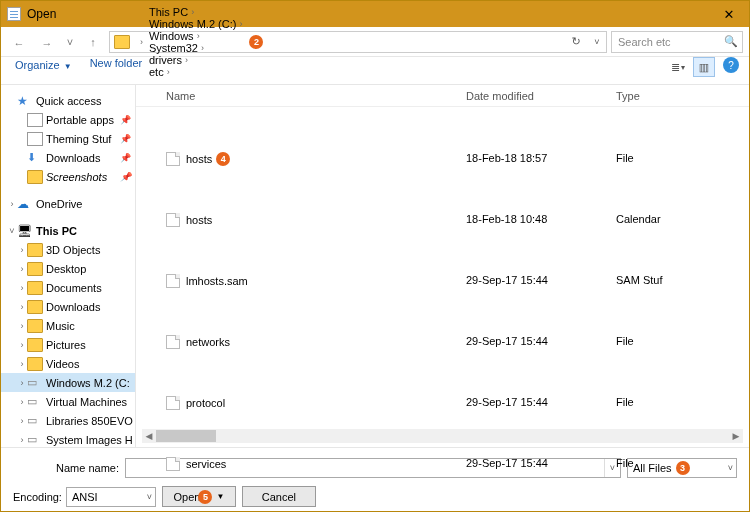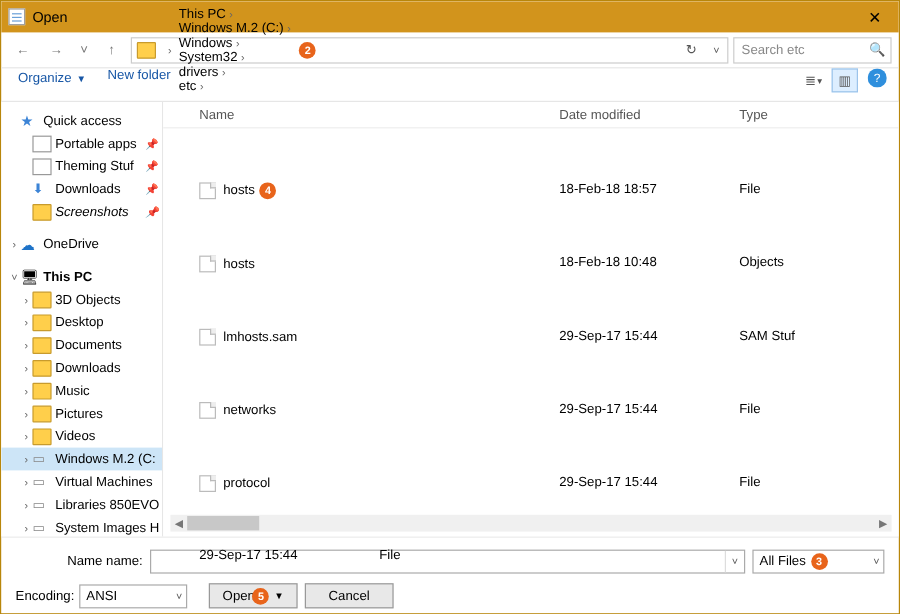--- a/index.html
+++ b/index.html
@@ -58,21 +58,21 @@
   .scroll-h .track{ flex:1;}
   .bottom { border-top:1px solid #e6e6e6; padding:10px 12px 10px 12px;}
   .row1{ display:flex; align-items:center; margin-bottom:8px;}
   .lbl{ width:112px; text-align:right; padding-right:6px; font-size:11px;}
   .fname{ flex:1; height:20px; border:1px solid #aaa; background:#fff;}
   .fname .dd{ float:right; width:16px; text-align:center; color:#555; border-left:1px solid #ddd; height:100%; line-height:18px; font-size:9px;}
   .filter{ width:110px; height:20px; border:1px solid #aaa; margin-left:6px; display:flex; align-items:center; padding-left:5px; position:relative;}
   .filter .dd{ position:absolute; right:3px; font-size:9px; color:#555;}
   .row2{ display:flex; align-items:center; justify-content:flex-start;}
   .enc-l{ margin-right:4px;}
-  .enc{ width:90px; height:20px; border:1px solid #aaa; display:flex; align-items:center; padding-left:5px; position:relative; margin-right:12px;}
+  .enc{ width:90px; height:20px; border:1px solid #aaa; display:flex; align-items:center; padding-left:5px; position:relative; }
   .enc .dd{ position:absolute; right:3px; font-size:9px; color:#555;}
   .btn{ width:74px; height:21px; border:1px solid #999; background:#e8e8e8; display:flex; align-items:center; justify-content:center; margin-left:6px;}
 </style>
 </head>
 <body>
 
 <div class="titlebar">
   <span class="icon"></span>
   <span class="title">Open</span>
   <span class="close">✕</span>
@@ -229,38 +229,39 @@
     </div>
     <div class="files" id="files">
         <div class="frow">
           <span class="c1"><span class="fico"></span>hosts<span class="badge">4</span></span>
           <span class="c2">18-Feb-18 18:57</span>
           <span class="c3">File</span>
         </div>
         <div class="frow">
           <span class="c1"><span class="fico"></span>hosts</span>
           <span class="c2">18-Feb-18 10:48</span>
-          <span class="c3">Objects</span>
+          <span class="c3">Calendar</span>
         </div>
         <div class="frow">
           <span class="c1"><span class="fico"></span>lmhosts.sam</span>
           <span class="c2">29-Sep-17 15:44</span>
           <span class="c3">SAM Stuf</span>
         </div>
         <div class="frow">
           <span class="c1"><span class="fico"></span>networks</span>
           <span class="c2">29-Sep-17 15:44</span>
           <span class="c3">File</span>
         </div>
         <div class="frow">
           <span class="c1"><span class="fico"></span>protocol</span>
           <span class="c2">29-Sep-17 15:44</span>
           <span class="c3">File</span>
         </div>
         <div class="frow">
+          <span class="c1"><span class="fico"></span>services</span>
           <span class="c2">29-Sep-17 15:44</span>
           <span class="c3">File</span>
         </div>
       </div>
     <div class="scroll-h">
       <span class="ar">◀</span>
       <span class="thumb"></span>
       <span class="track"></span>
       <span class="ar">▶</span>
     </div>

